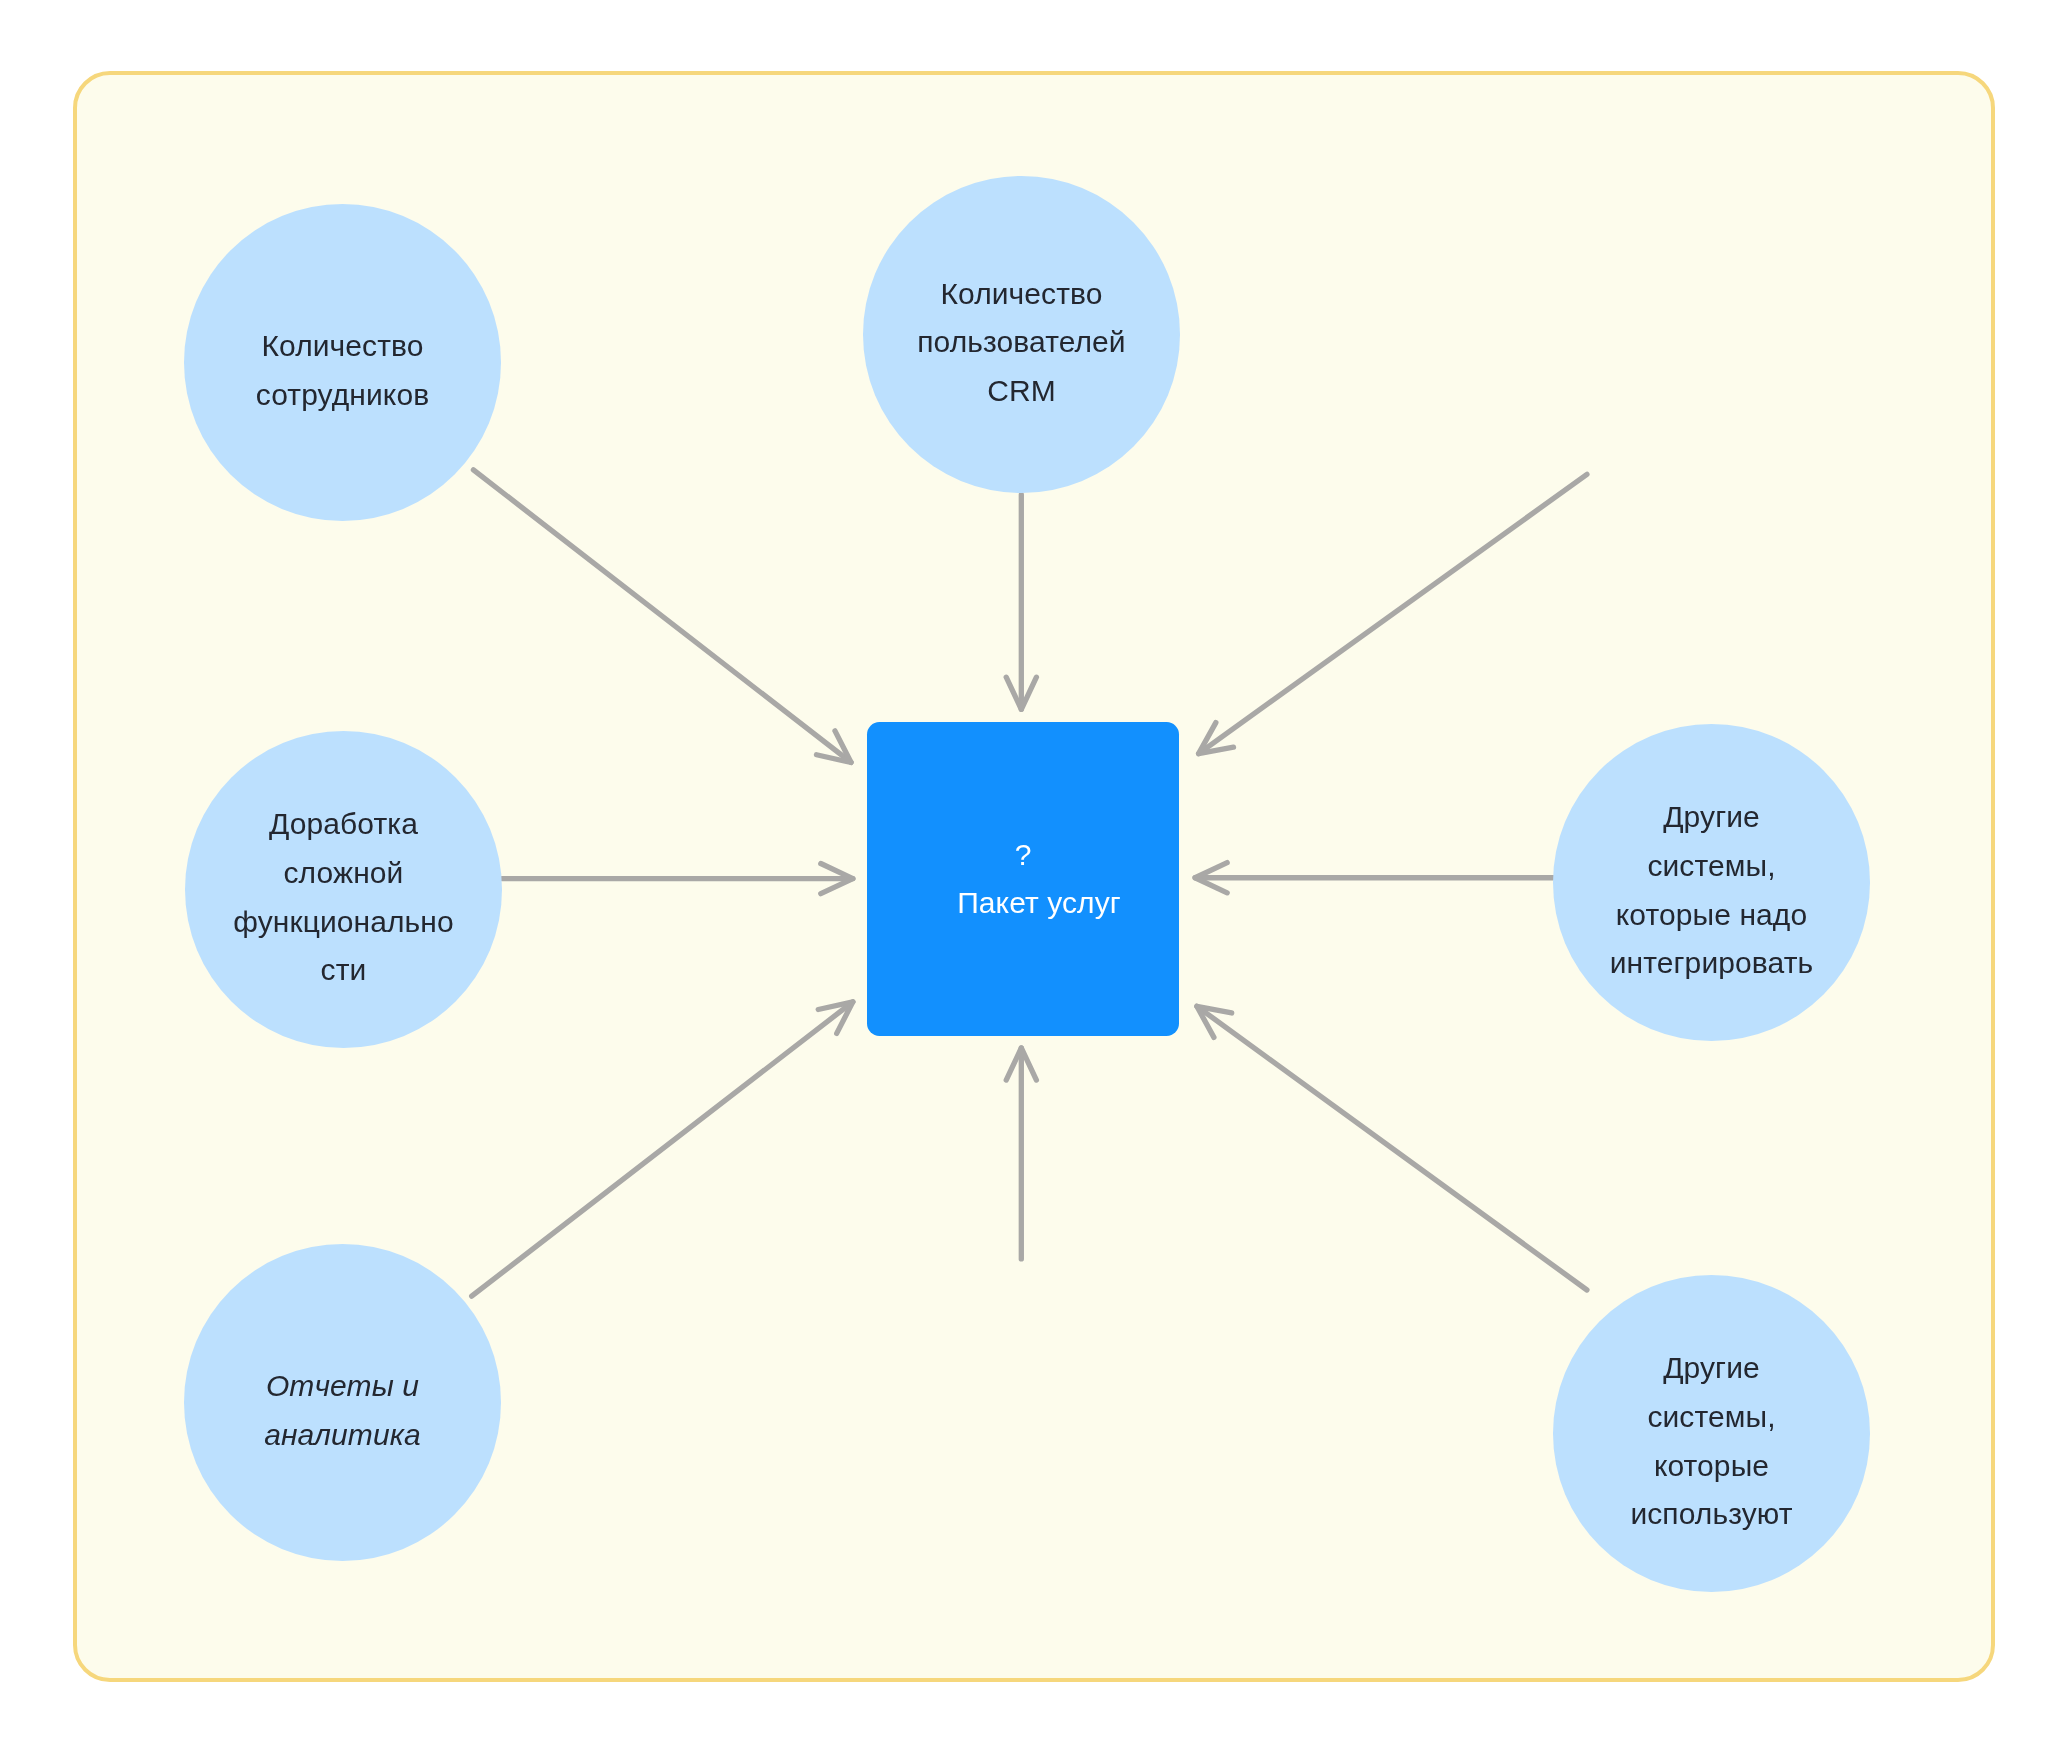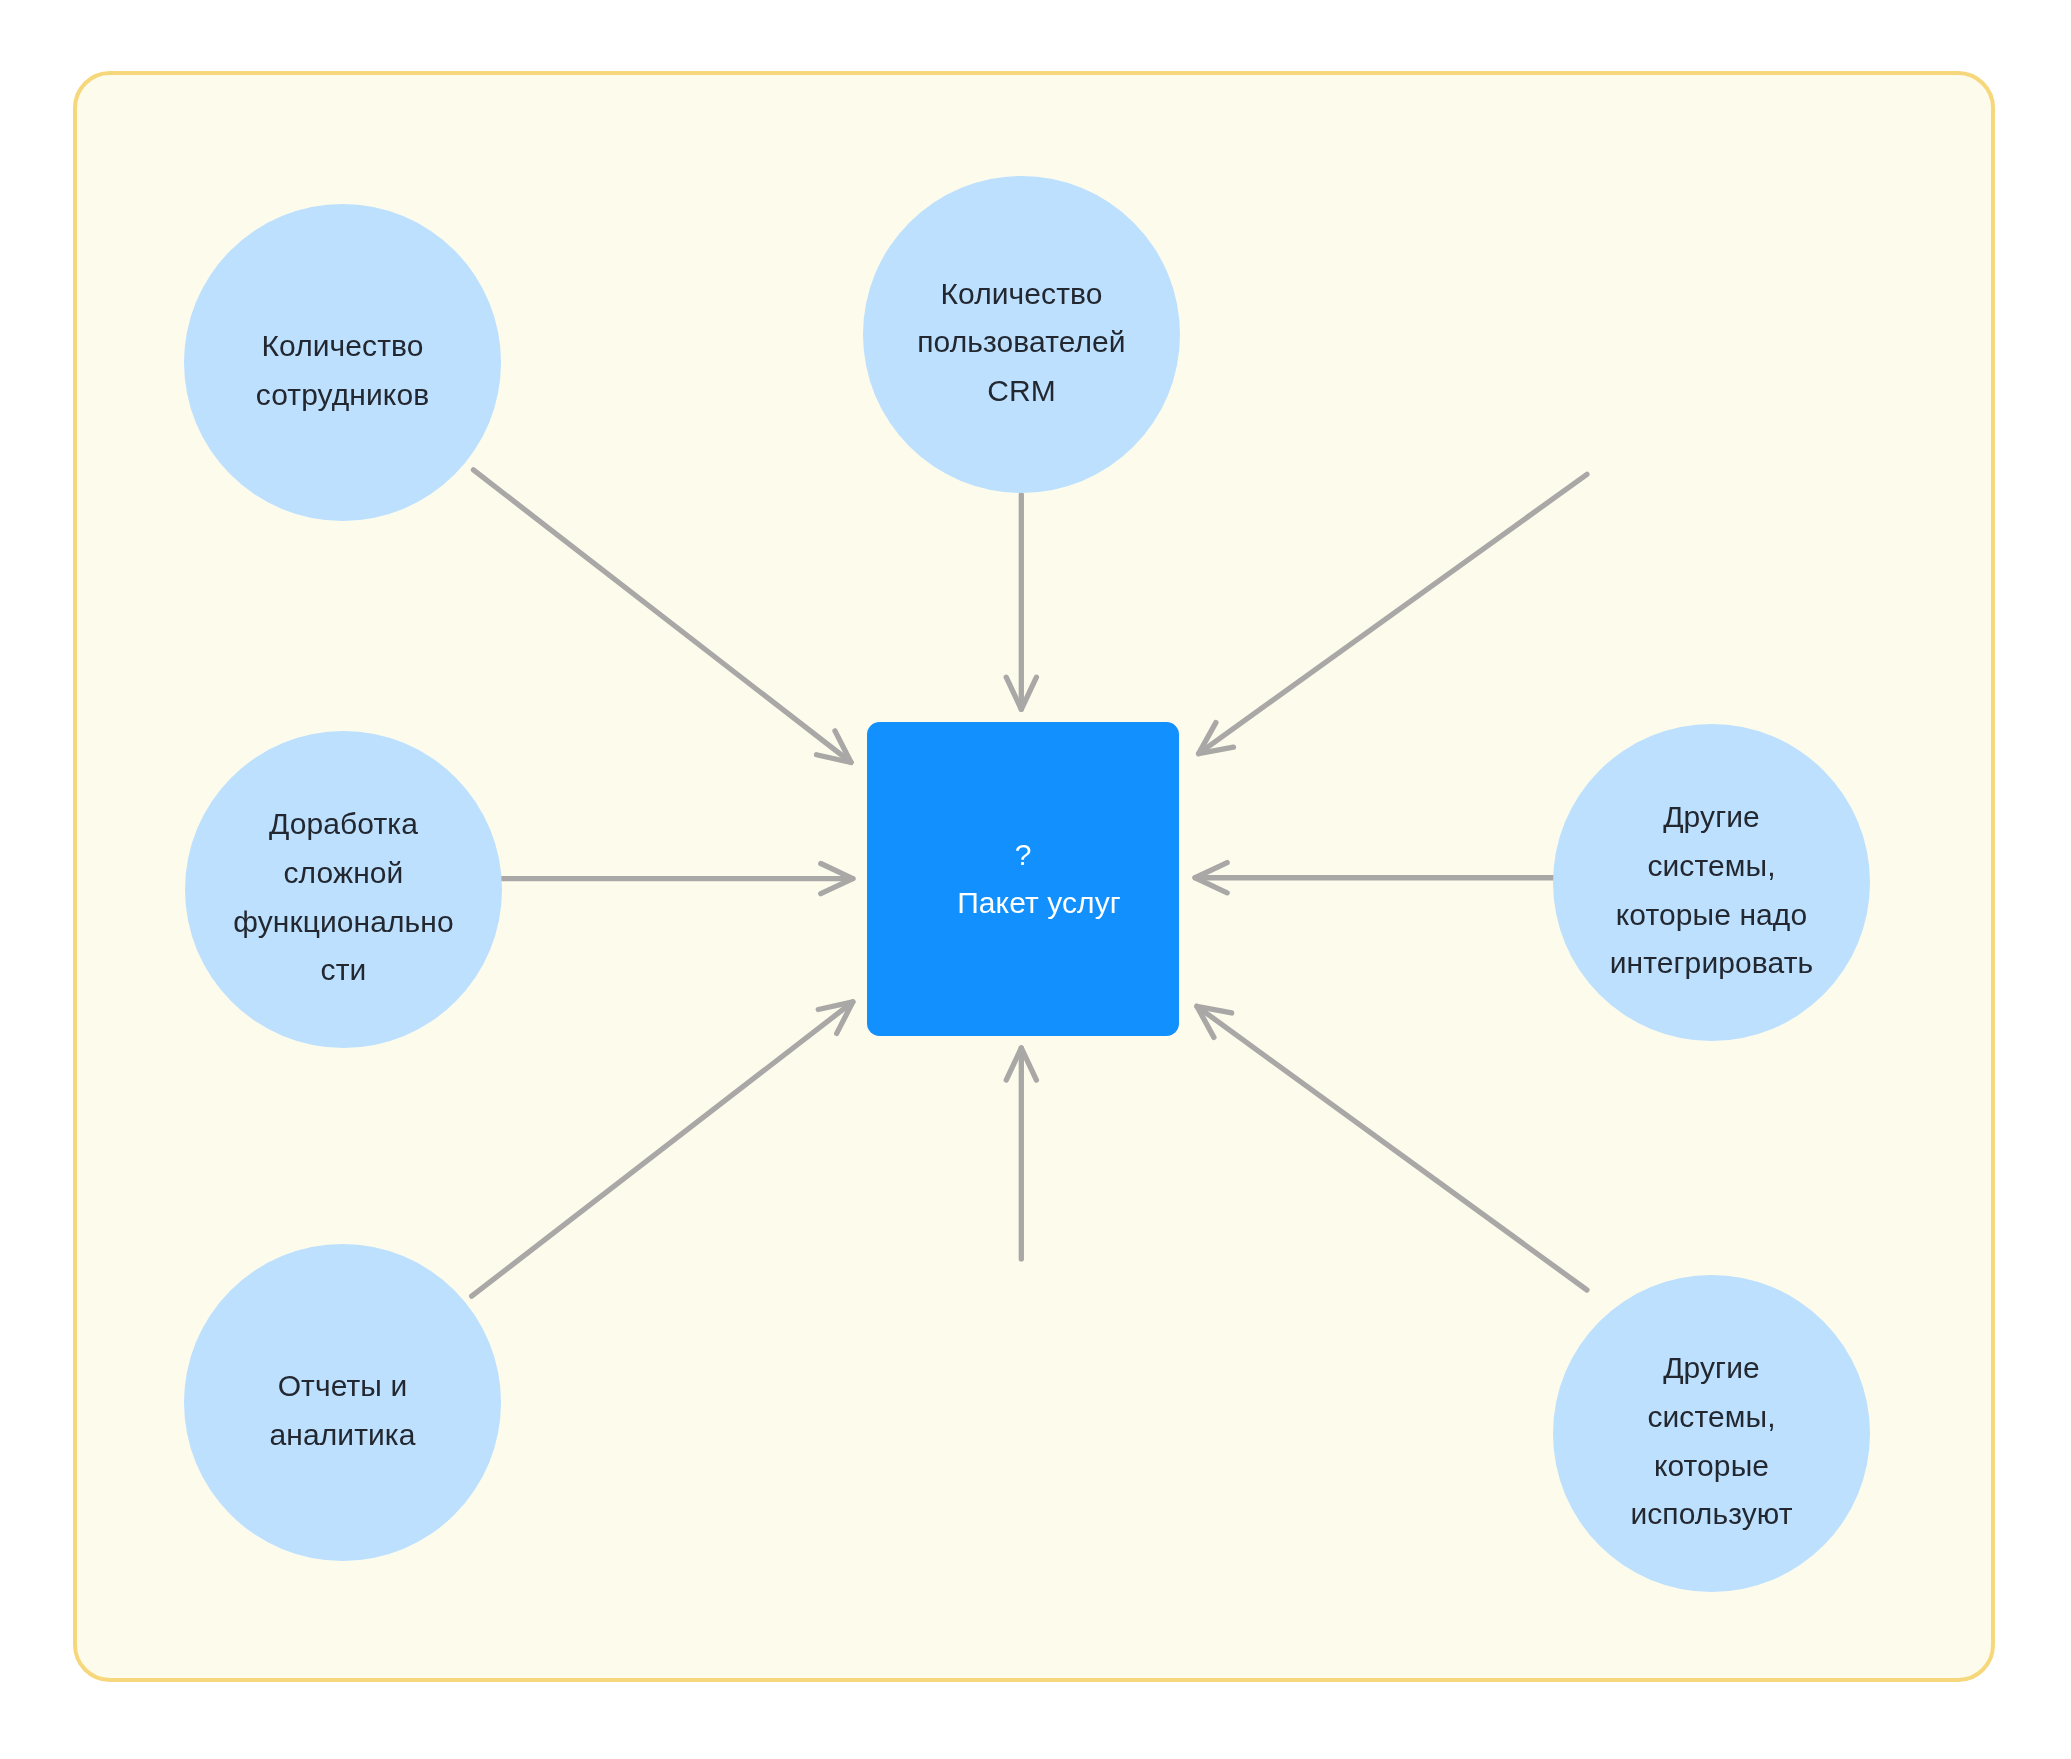--- a/index.html
+++ b/index.html
@@ -141,21 +141,21 @@
 сти</span>
   </div>
 
   <div class="node-circle" style="left: 1553px; top: 724px; width: 317px; height: 317px; background: rgb(188, 224, 254);">
     <span class="node-label" style="color: rgb(35, 39, 48);">Другие
 системы,
 которые надо
 интегрировать</span>
   </div>
 
-  <div class="node-circle" style="left: 184px; top: 1244px; width: 317px; height: 317px; background: rgb(188, 224, 254);">
+  <div class="node-circle" style="left: 184px; top: 1244px; width: 317px; height: 317px; background: rgb(188, 224, 254); font-style: italic;">
     <span class="node-label" style="color: rgb(35, 39, 48);">Отчеты и
 аналитика</span>
   </div>
 
 
   <div class="node-circle" style="left: 1553px; top: 1275px; width: 317px; height: 317px; background: rgb(188, 224, 254);">
     <span class="node-label" style="color: rgb(35, 39, 48);">Другие
 системы,
 которые
 используют</span>

